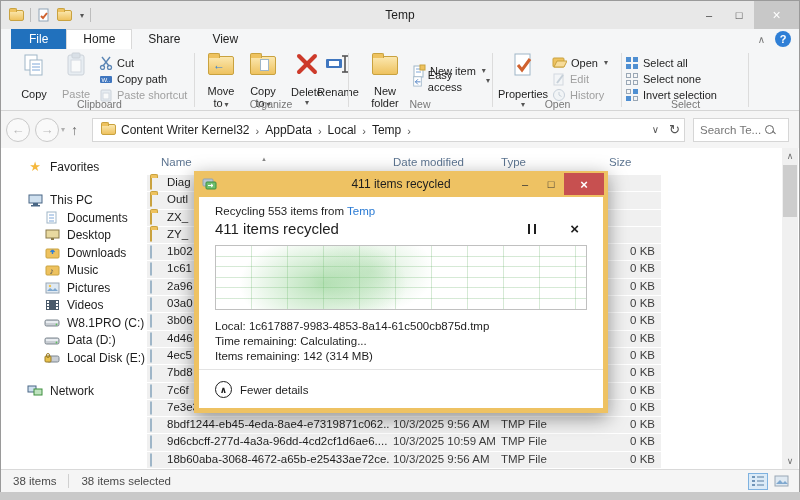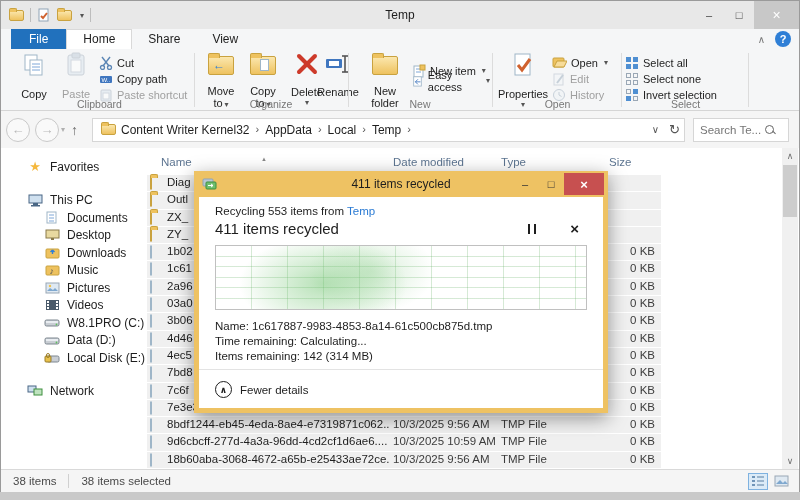--- a/index.html
+++ b/index.html
@@ -350,21 +350,21 @@
     <div class="rsep" style="left:747px"></div>
   </div>
 
   <div class="addr-row">
     <span class="navbtn">←</span>
     <span class="navbtn">→</span>
     <span class="caret" style="color:#b0b0b0">▾</span>
     <span class="nav-plain">↑</span>
     <div class="addr-box">
       <span class="fold sm" style="margin:0 2px 0 4px"></span>
-      <span id="breadcrumb" style="display:flex;align-items:flex-start">
+      <span id="breadcrumb" style="display:flex;align-items:flex-end">
           <span class="crumb">Content Writer Kernel32</span>
           <span class="crumb-sep">›</span>
           <span class="crumb">AppData</span>
           <span class="crumb-sep">›</span>
           <span class="crumb">Local</span>
           <span class="crumb-sep">›</span>
           <span class="crumb">Temp</span>
           <span class="crumb-sep">›</span>
         </span>
       <div class="addr-right">
@@ -688,21 +688,21 @@
         <span>Recycling 553 items from</span>
         <span class="link">Temp</span>
       </div>
       <div class="dlg-head-row">
         <span class="dlg-heading">411 items recycled</span>
         <span class="pause-icon"></span>
         <span class="dlg-x">×</span>
       </div>
       <div class="graph"></div>
       <div class="dlg-lines">
-        <div><span>Name:</span> <span>1c617887-9983-4853-8a14-61c500cb875d.tmp</span></div>
+        <div><span>Local:</span> <span>1c617887-9983-4853-8a14-61c500cb875d.tmp</span></div>
         <div><span>Time remaining:</span> <span>Calculating...</span></div>
         <div><span>Items remaining:</span> <span>142 (314 MB)</span></div>
       </div>
       <div class="dlg-divider"></div>
       <div class="fewer">
         <span class="circ">∧</span>
         <span>Fewer details</span>
       </div>
     </div>
   </div>

